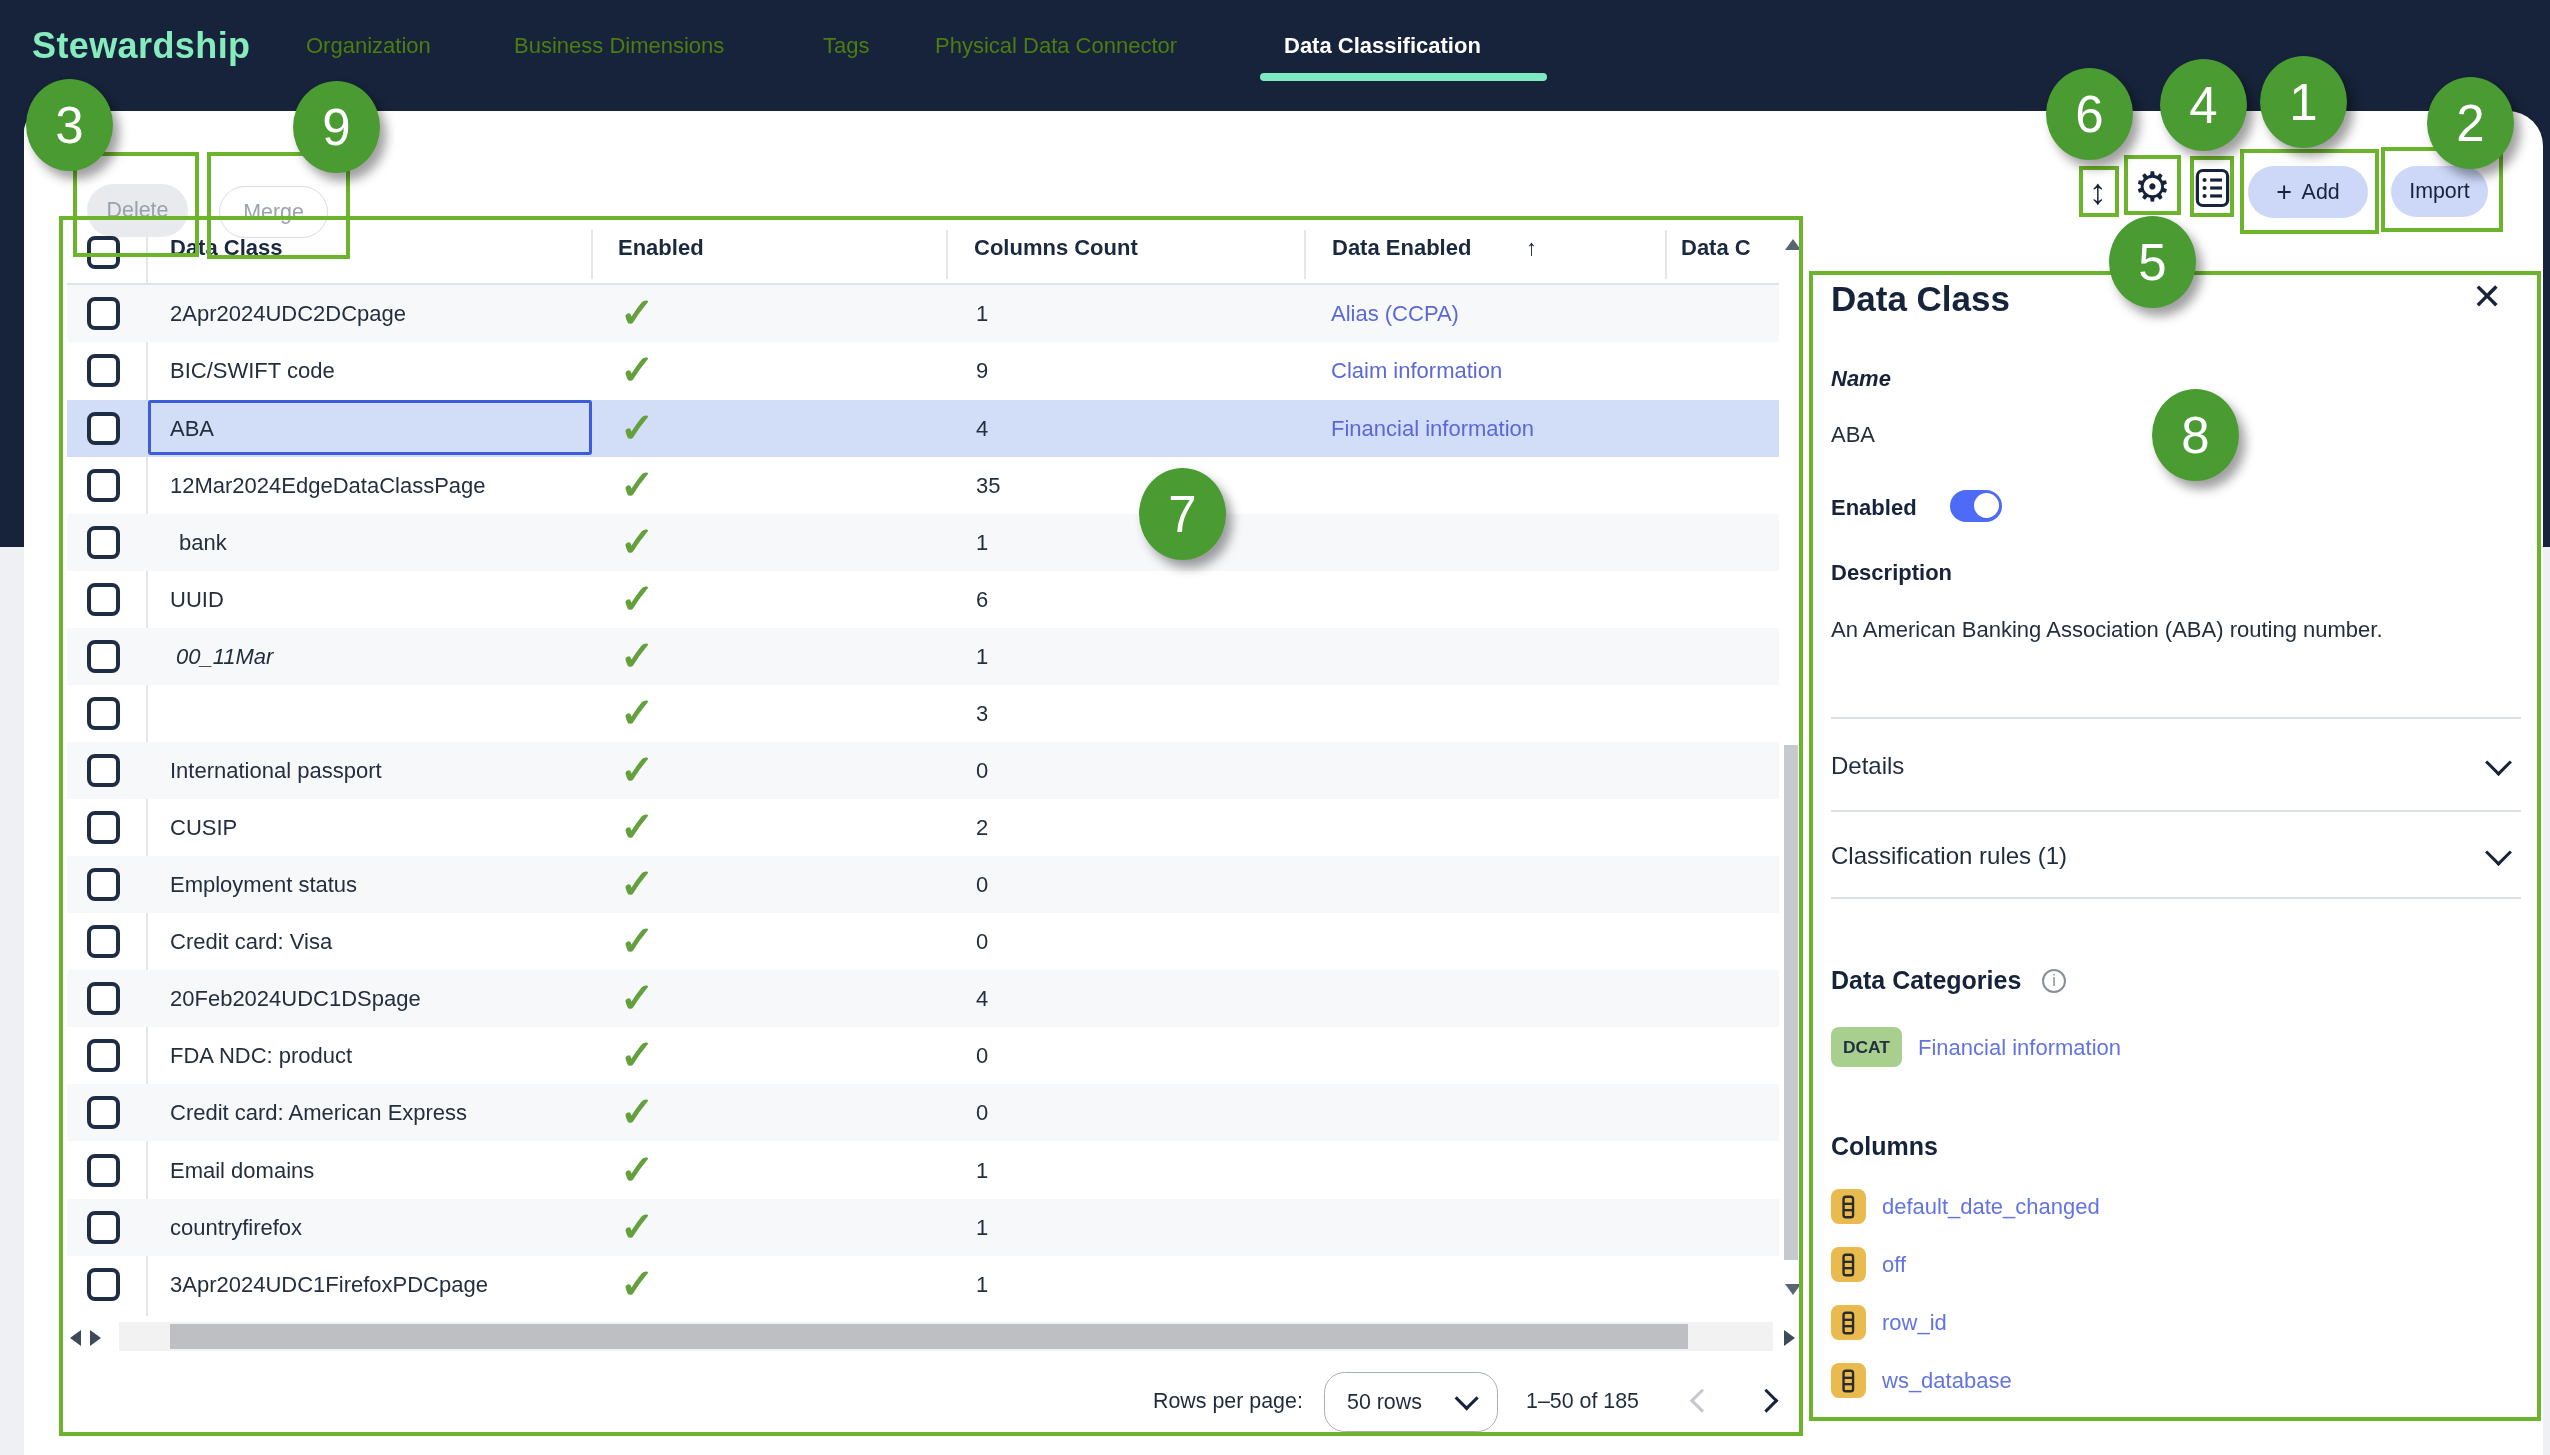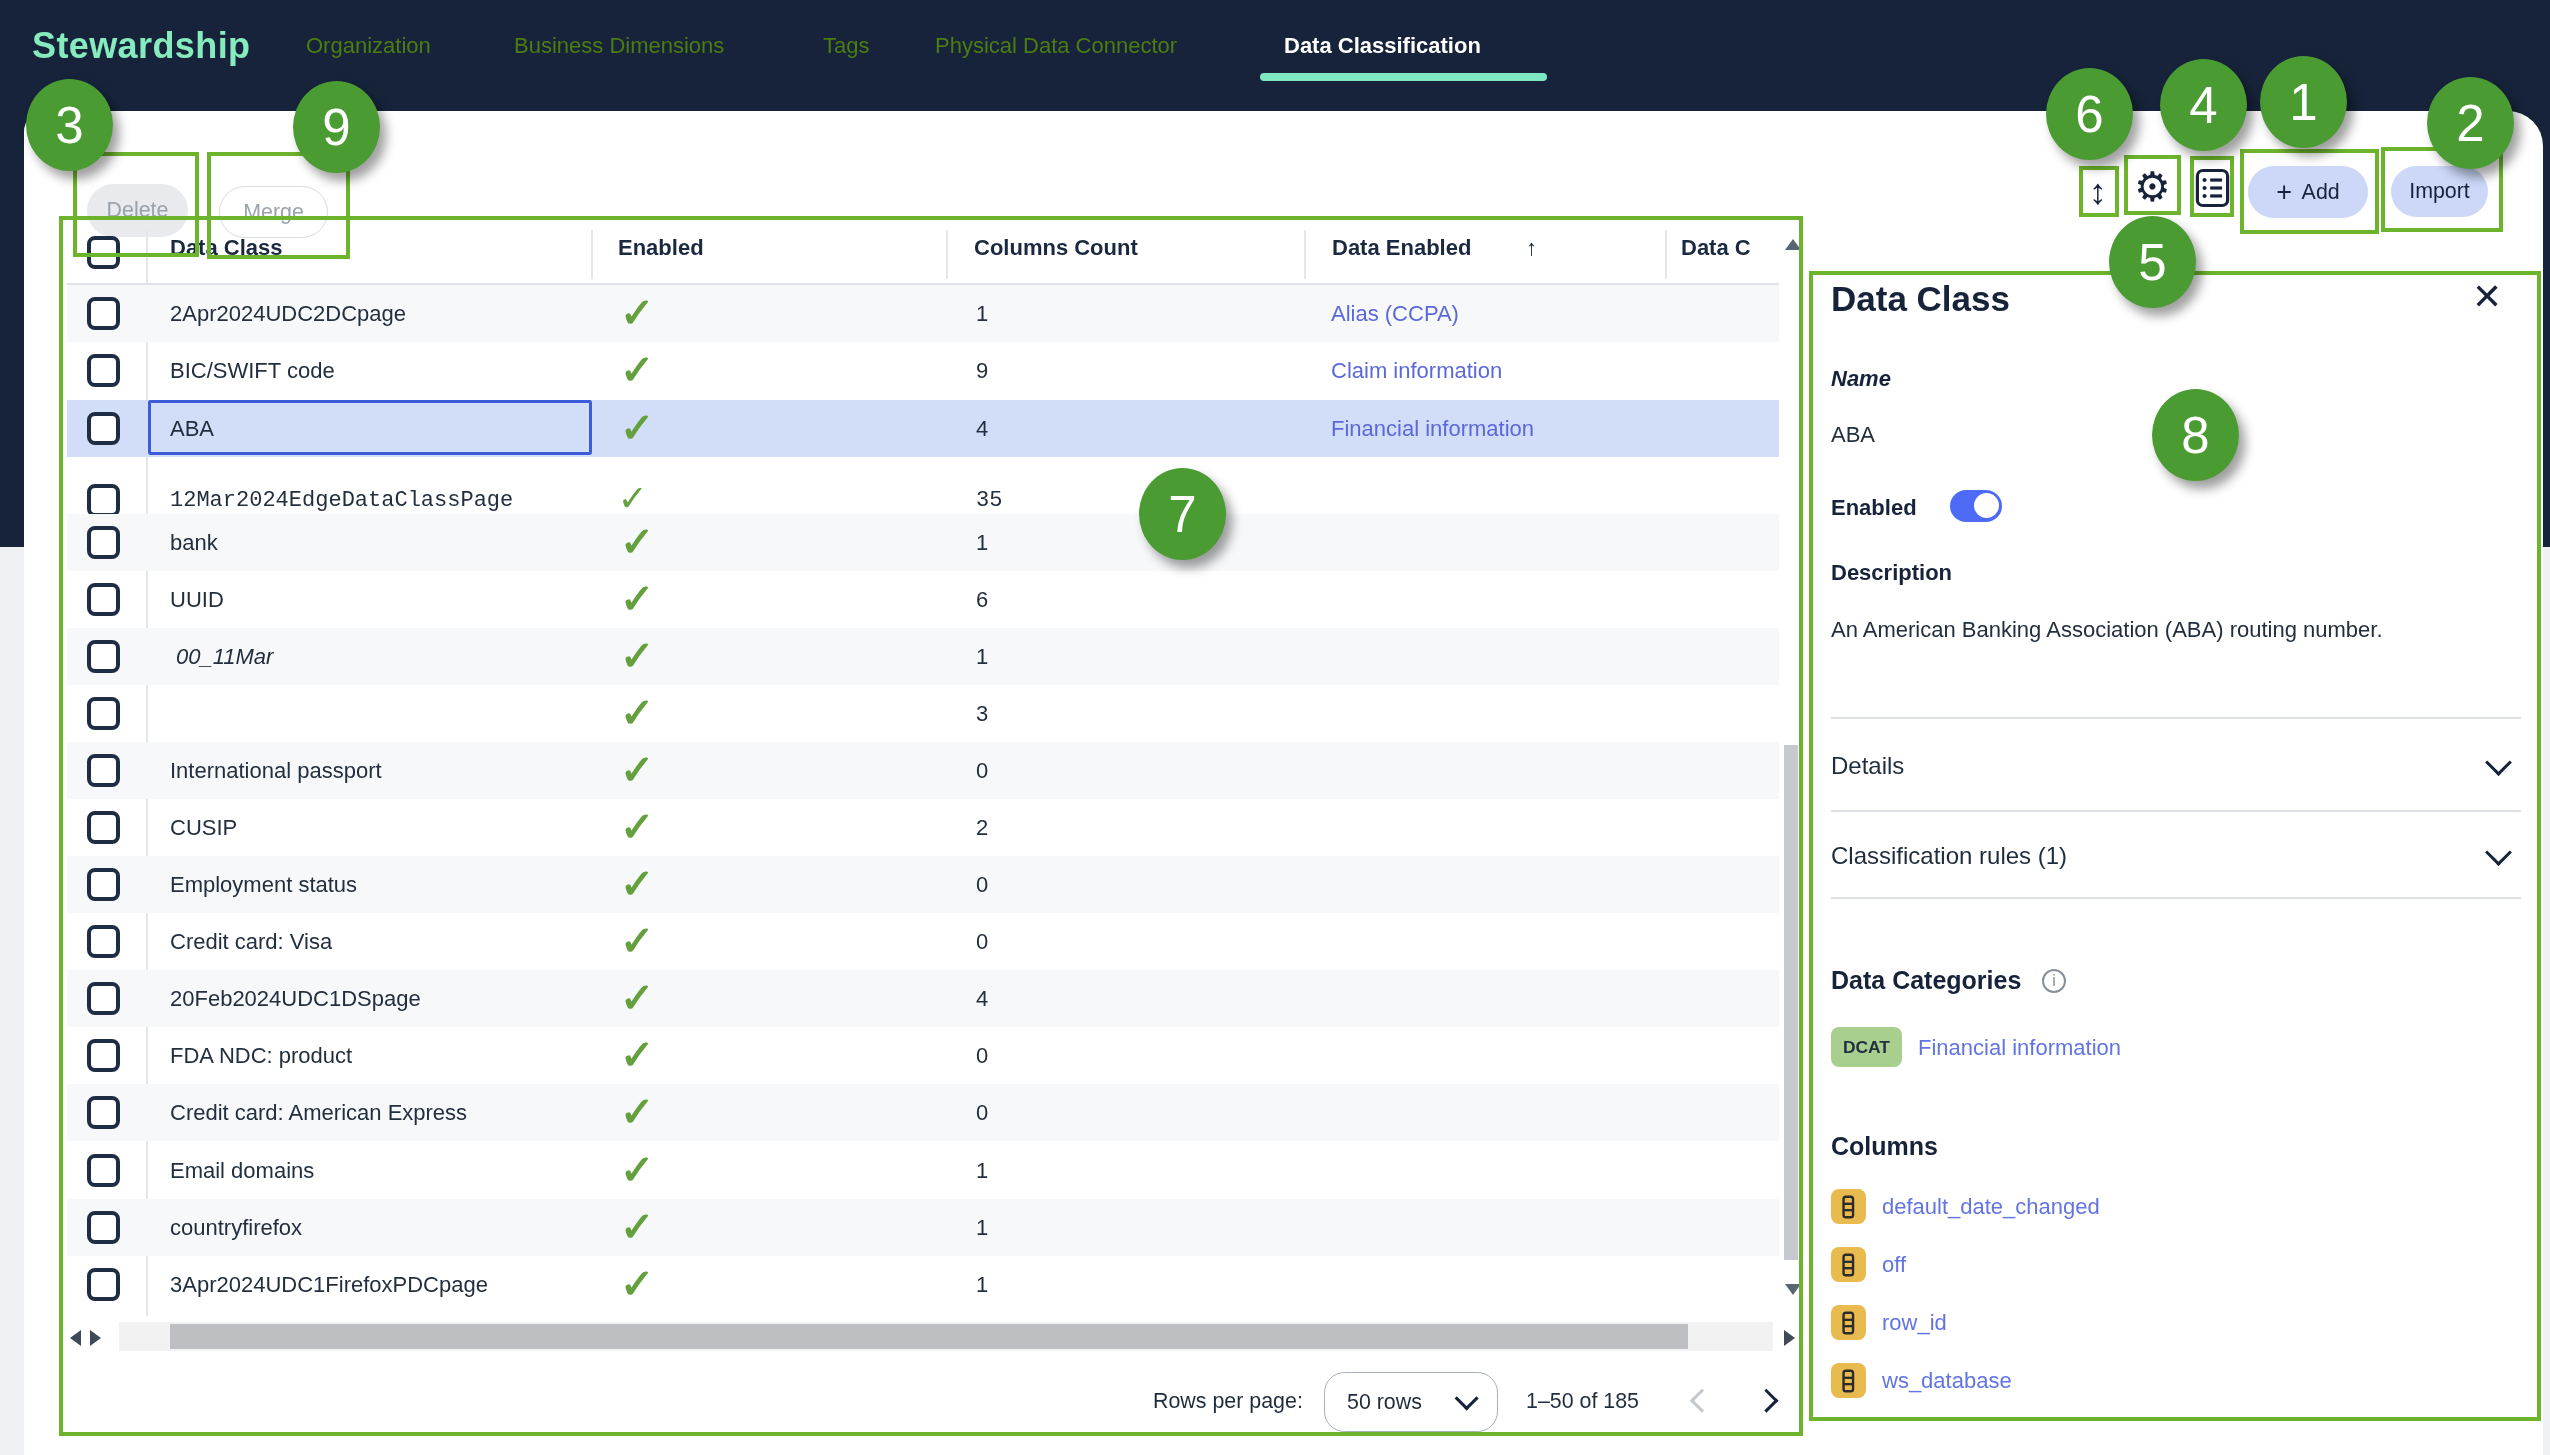--- a/index.html
+++ b/index.html
@@ -142,29 +142,29 @@
         <div class="cell" style="left: 909px;">9</div>
         <div class="cell rowlink" style="left: 1264px;">Claim information</div>
       </div>
       <div class="abs row sel" style="top: 400px;">
         <div class="cb" style="left: 20px; top: 12px;"></div>
         <div class="cell" style="left: 103px;">ABA</div>
         <div class="cell checkmark" style="left: 553px;">✓</div>
         <div class="cell" style="left: 909px;">4</div>
         <div class="cell rowlink" style="left: 1264px;">Financial information</div>
       </div>
-      <div class="abs row" style="top: 472px; font-family: Liberation Mono, monospace;">
+      <div class="abs row" style="top: 457px;">
         <div class="cb" style="left: 20px; top: 12px;"></div>
         <div class="cell" style="left: 103px;">12Mar2024EdgeDataClassPage</div>
         <div class="cell checkmark" style="left: 553px;">✓</div>
         <div class="cell" style="left: 909px;">35</div>
       </div>
       <div class="abs row stripe" style="top: 514px;">
         <div class="cb" style="left: 20px; top: 12px;"></div>
-        <div class="cell" style="left: 103px;">bank</div>
+        <div class="cell" style="left: 112px;">bank</div>
         <div class="cell checkmark" style="left: 553px;">✓</div>
         <div class="cell" style="left: 909px;">1</div>
       </div>
       <div class="abs row" style="top: 571px;">
         <div class="cb" style="left: 20px; top: 12px;"></div>
         <div class="cell" style="left: 103px;">UUID</div>
         <div class="cell checkmark" style="left: 553px;">✓</div>
         <div class="cell" style="left: 909px;">6</div>
       </div>
       <div class="abs row stripe" style="top: 628px;">

